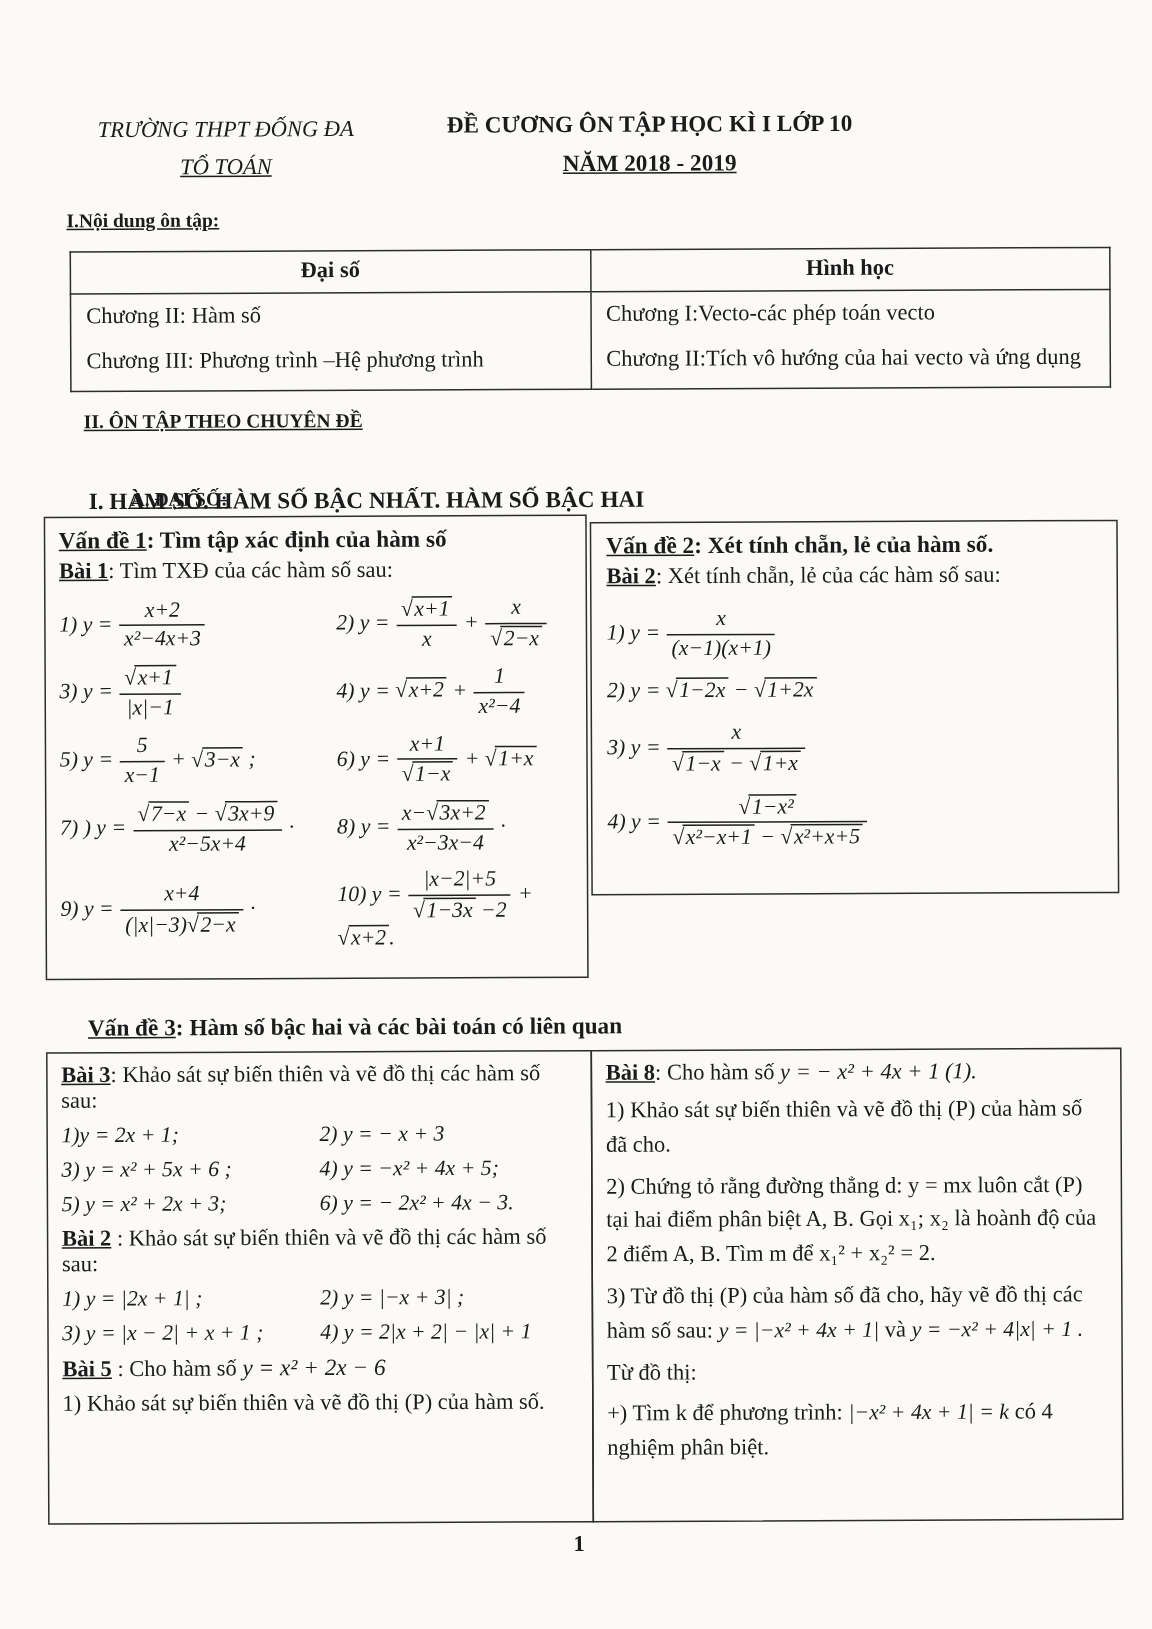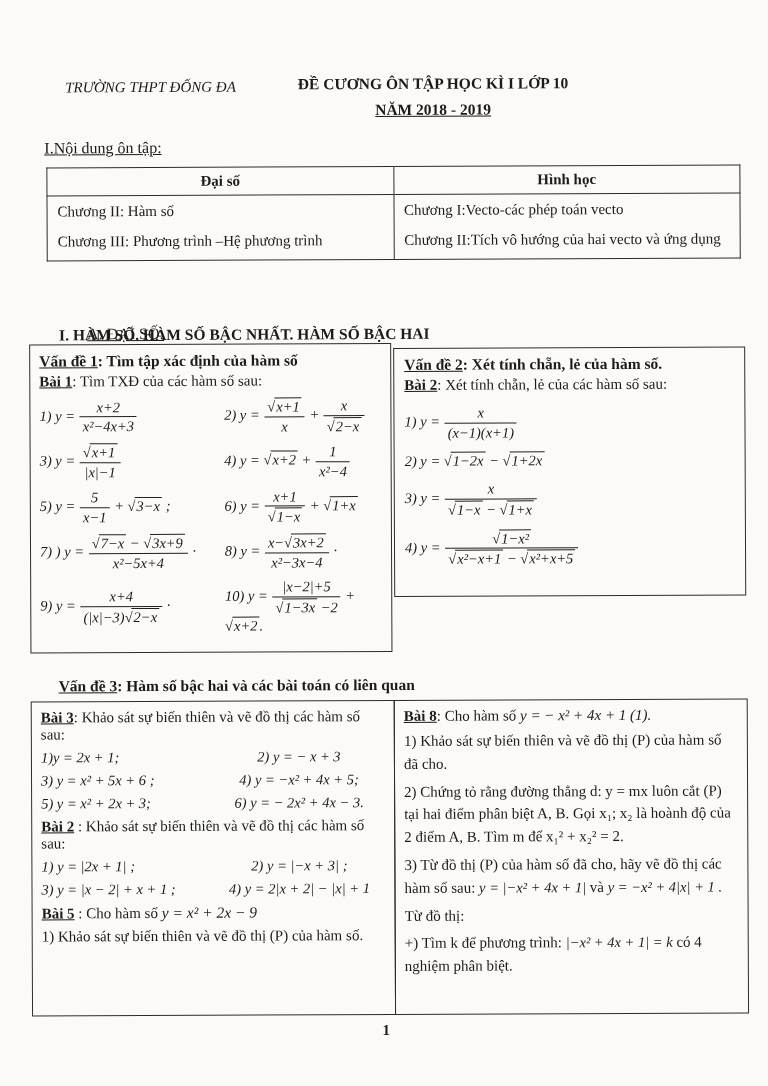--- a/index.html
+++ b/index.html
@@ -15,21 +15,21 @@
   .abs { position:absolute; }
 
   
   .school { left:50px; top:78px; width:205px; text-align:center;
             font-style:italic; font-weight:normal; font-size:15px; }
   .school .l2 { margin-top:8px; text-decoration:underline; }
   .doctitle { left:270px; top:75px; width:330px; text-align:center;
               font-weight:bold; font-size:15.5px; }
   .doctitle .l2 { margin-top:8px; text-decoration:underline; }
 
-  .h-underline { font-weight:normal; text-decoration:underline; font-size:16px; }
+  .h-underline { font-weight:bold; text-decoration:underline; font-size:13px; }
   .content-heading { left:46px; top:138px; }
   .s2-heading { left:57px; top:272px; }
   .sub-a { left:88px; top:299px;margin-top:25px; }
   .sub-i { left:60px; top:325px; font-weight:bold; font-size:15.5px; }
 
   
   .tbl { left:48px; top:166px; width:694px; border-collapse:collapse; font-size:15px; }
   .tbl th, .tbl td { border:1.4px solid #2d2d2d; }
   .tbl th { padding:5px 4px; text-align:center; font-weight:bold; }
   .tbl td { padding:7px 10px 10px; vertical-align:top; }
@@ -57,35 +57,36 @@
   .sq { display:inline-block; white-space:nowrap; }
   .sq .rs { font-style:normal; margin-right:-1px; }
   .sq .rad { display:inline-block; border-top:1.4px solid #1f1f1f; padding:0 2px; }
 
   .frow { display:flex; align-items:center; margin:8px 0; }
   .frow .c1 { width:54%; } .frow .c2 { width:46%; }
 
   .v2item { display:block; margin:11px 0; }
 
   .grow { display:flex; margin:6px 0; font-size:15px; }
-  .grow .g1 { width:50%; } .grow .g2 { width:50%;text-align:center; }
+  .grow .g1 { width:50%; } .grow .g2 { width:50%; }
 
   .para { font-size:15px; line-height:1.52; margin:5px 0; }
   .inline-note { font-size:15px; margin:6px 0; }
 
   .footer { left:0; top:1022px; width:100%; text-align:center;
             font-weight:bold; font-size:15px; }
 </style>
 </head>
 <body>
 
 <div class="page">
 
   <div class="abs school">
     <div>TRƯỜNG THPT ĐỐNG ĐA</div>
+    <div class="l2">TỔ TOÁN</div>
   </div>
   <div class="abs doctitle">
     <div>ĐỀ CƯƠNG ÔN TẬP HỌC KÌ I LỚP 10</div>
     <div class="l2">NĂM 2018 - 2019</div>
   </div>
 
   <div class="abs h-underline content-heading">I.Nội dung ôn tập:</div>
 
   <table class="abs tbl">
     <tbody>
@@ -99,20 +100,21 @@
         <div class="line">Chương III: Phương trình –Hệ phương trình</div>
       </td>
       <td>
         <div class="line">Chương I:Vecto-các phép toán vecto</div>
         <div class="line">Chương II:Tích vô hướng của hai vecto và ứng dụng</div>
       </td>
     </tr>
   </tbody>
     </table>
 
+  <div class="abs h-underline s2-heading">II. ÔN TẬP THEO CHUYÊN ĐỀ</div>
   <div class="abs h-underline sub-a">A. ĐẠI SỐ:</div>
   <div class="abs sub-i">I. HÀM SỐ. HÀM SỐ BẬC NHẤT. HÀM SỐ BẬC HAI</div>
 
   <div class="abs box box1">
     <div class="bt">
       <span class="lbl">Vấn đề 1</span><span>: Tìm tập xác định của hàm số</span>
     </div>
     <div class="ex-head">
       <span class="lbl">Bài 1</span><span>: Tìm TXĐ của các hàm số sau:</span>
     </div>
@@ -218,21 +220,21 @@
     </div>
     <div class="grow">
       <span class="g1 m">1) y = |2x + 1| ;</span>
       <span class="g2 m">2) y = |−x + 3| ;</span>
     </div>
     <div class="grow">
       <span class="g1 m">3) y = |x − 2| + x + 1 ;</span>
       <span class="g2 m">4) y = 2|x + 2| − |x| + 1</span>
     </div>
     <div class="ex-head">
-      <span class="lbl">Bài 5</span><span> : Cho hàm số  </span><span class="m" style="font-size:15.5px">y = x² + 2x − 9</span>
+      <span class="lbl">Bài 5</span><span> : Cho hàm số  </span><span class="m" style="font-size:15.5px">y = x² + 2x − 6</span>
     </div>
     <div class="inline-note">1) Khảo sát sự biến thiên và vẽ đồ thị (P) của hàm số.</div>
   </div>
 
   <div class="abs box box4">
     <div class="ex-head">
       <span class="lbl">Bài 8</span><span>: Cho hàm số </span><span class="m" style="font-size:15px">y = − x² + 4x + 1  (1).</span>
     </div>
     <div class="para">1) Khảo sát sự biến thiên và vẽ đồ thị (P) của hàm số đã cho.</div>
     <div class="para">2) Chứng tỏ rằng đường thẳng d: y = mx luôn cắt (P) tại hai điểm phân biệt A, B. Gọi x₁; x₂ là hoành độ của 2 điểm A, B. Tìm m để x₁² + x₂² = 2.</div>

